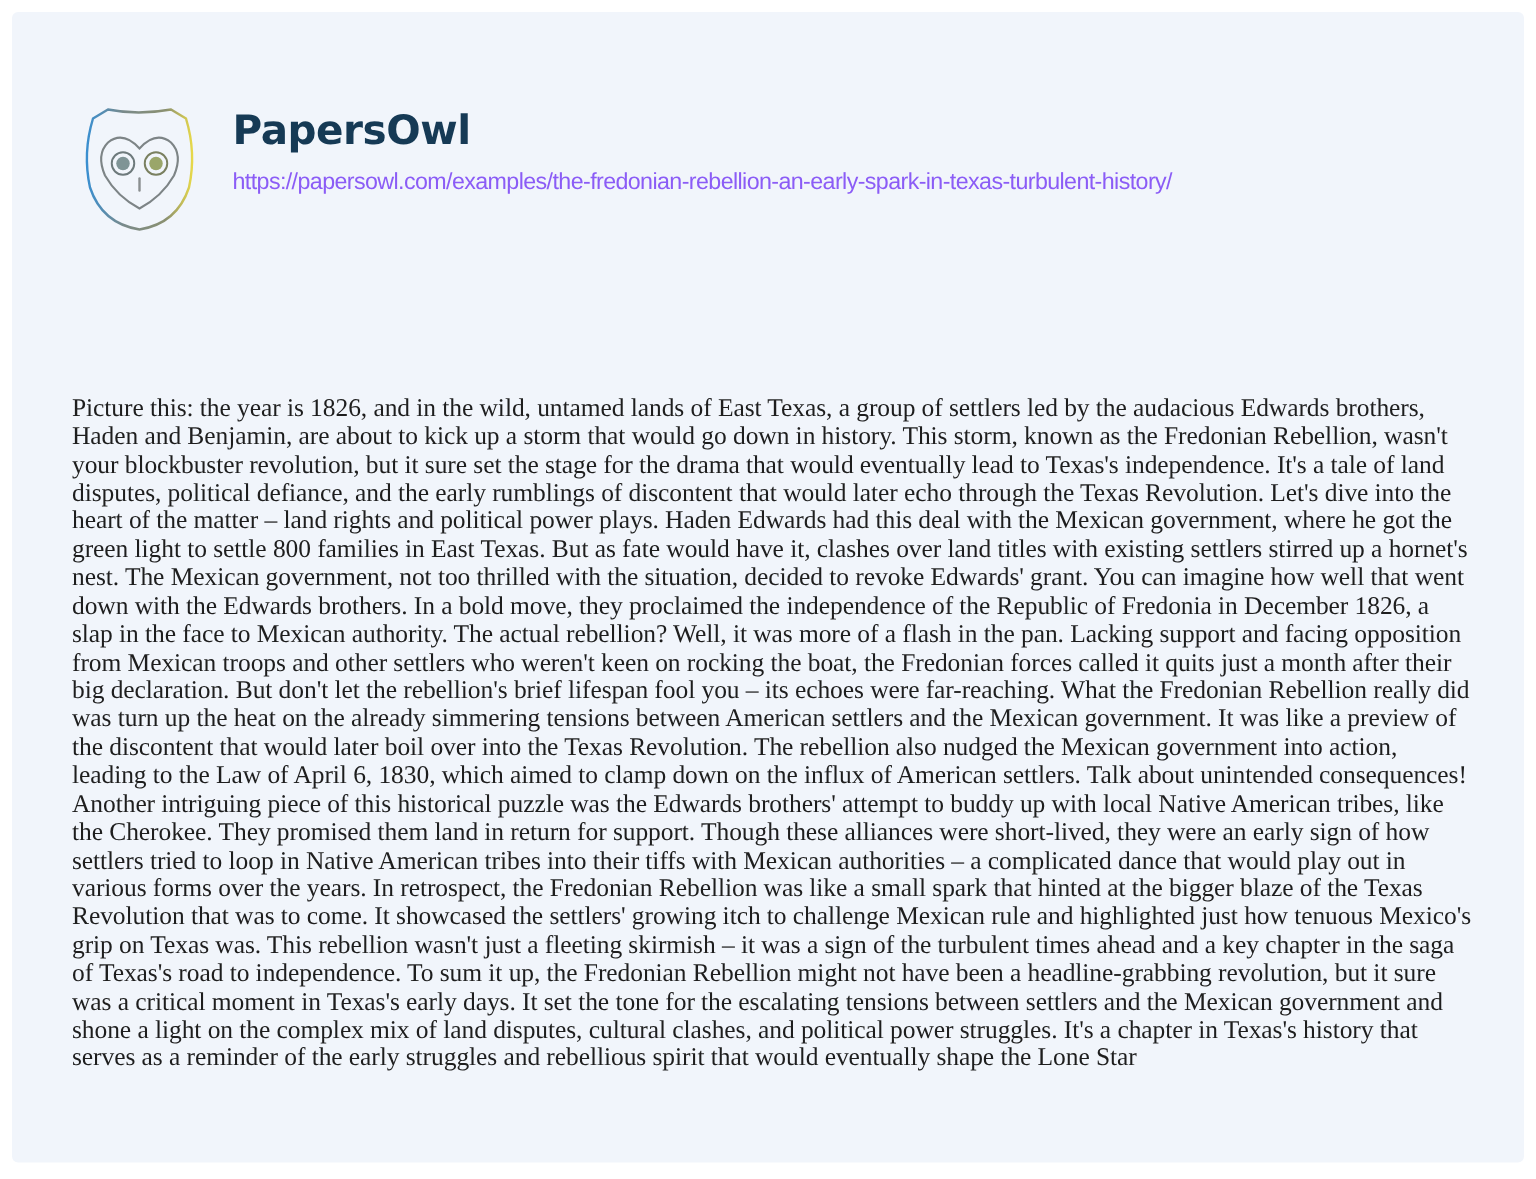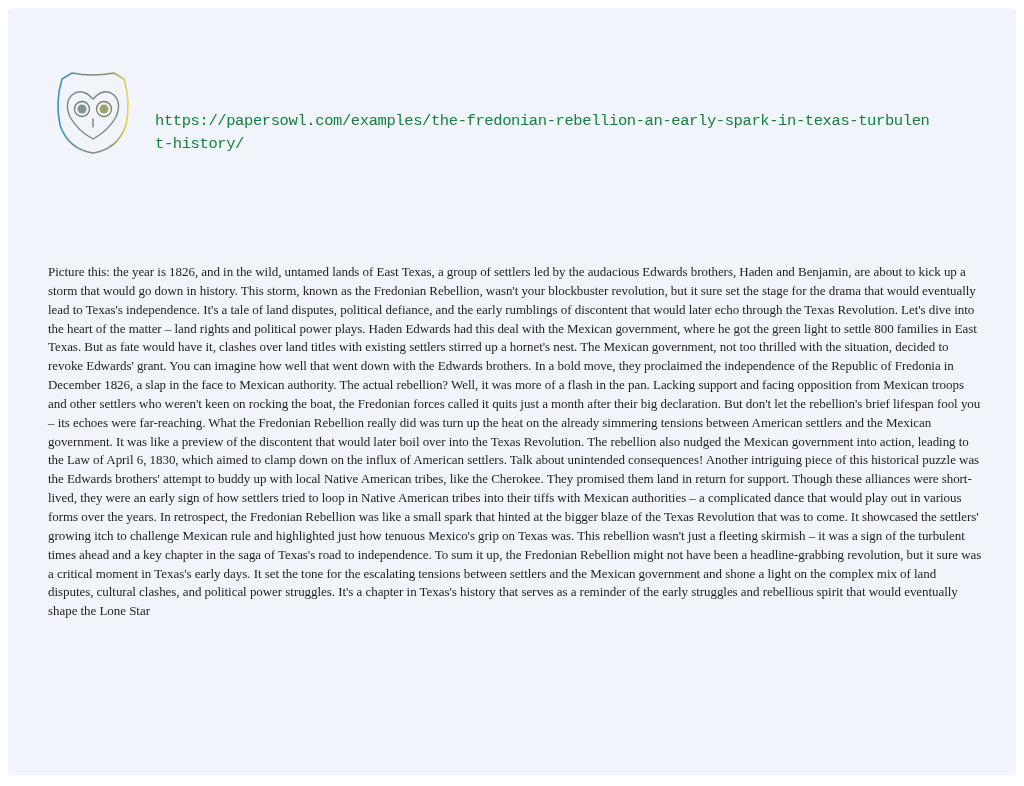--- a/index.html
+++ b/index.html
@@ -34,24 +34,24 @@
     font-weight: bold;
     font-size: 27px;
     color: #163a55;
     letter-spacing: -0.3px;
   }
   .url {
     position: absolute;
     left: 147px;
     top: 102px;
     width: 780px;
-    font-family: Liberation Mono, monospace;
+    font-family: Liberation Sans, sans-serif;
     font-size: 15.5px;
     line-height: 23px;
-    color: #15803d;
+    color: #8b5cf6;
     letter-spacing: -0.4px;
     word-break: break-all;
   }
   .title {
     position: absolute;
     left: 40px;
     top: 180px;
     width: 760px;
     font-family: "DejaVu Sans", sans-serif;
     font-size: 26px;
@@ -60,21 +60,21 @@
     margin: 0;
     font-weight: normal;
     letter-spacing: -0.3px;
   }
   .body-text {
     position: absolute;
     left: 40px;
     top: 255px;
     width: 936px;
     font-family: "Liberation Serif", serif;
-    font-size: 13px;
+    font-size: 17px;
     line-height: 18.85px;
     color: #1e1e1e;
     margin: 0;
     letter-spacing: -0.05px;
   }
 </style>
 </head>
 <body>
 
 <div class="card">
@@ -93,17 +93,18 @@
     <path d="M41 32 Q30 20 20 28 Q12 36 18 50 Q26 64 41 72 Q56 64 64 50 Q70 36 62 28 Q52 20 41 32 Z" fill="none" stroke="#7d8486" stroke-width="1.4"></path>
 
     <circle cx="30" cy="42" r="7.5" fill="none" stroke="#6e7a7c" stroke-width="1.3"></circle>
     <circle cx="30" cy="42" r="4.5" fill="#7f9496"></circle>
     <circle cx="52" cy="42" r="7.5" fill="none" stroke="#7a8060" stroke-width="1.3"></circle>
     <circle cx="52" cy="42" r="4.5" fill="#9aa66a"></circle>
 
     <path d="M41 52 L41 60" stroke="#8a8f90" stroke-width="1.6" stroke-linecap="round"></path>
   </svg>
 
+  <div class="brand">PapersOwl</div>
   <div class="url">https://papersowl.com/examples/the-fredonian-rebellion-an-early-spark-in-texas-turbulent-history/</div>
 
 
   <p class="body-text">Picture this: the year is 1826, and in the wild, untamed lands of East Texas, a group of settlers led by the audacious Edwards brothers, Haden and Benjamin, are about to kick up a storm that would go down in history. This storm, known as the Fredonian Rebellion, wasn't your blockbuster revolution, but it sure set the stage for the drama that would eventually lead to Texas's independence. It's a tale of land disputes, political defiance, and the early rumblings of discontent that would later echo through the Texas Revolution. Let's dive into the heart of the matter – land rights and political power plays. Haden Edwards had this deal with the Mexican government, where he got the green light to settle 800 families in East Texas. But as fate would have it, clashes over land titles with existing settlers stirred up a hornet's nest. The Mexican government, not too thrilled with the situation, decided to revoke Edwards' grant. You can imagine how well that went down with the Edwards brothers. In a bold move, they proclaimed the independence of the Republic of Fredonia in December 1826, a slap in the face to Mexican authority. The actual rebellion? Well, it was more of a flash in the pan. Lacking support and facing opposition from Mexican troops and other settlers who weren't keen on rocking the boat, the Fredonian forces called it quits just a month after their big declaration. But don't let the rebellion's brief lifespan fool you – its echoes were far-reaching. What the Fredonian Rebellion really did was turn up the heat on the already simmering tensions between American settlers and the Mexican government. It was like a preview of the discontent that would later boil over into the Texas Revolution. The rebellion also nudged the Mexican government into action, leading to the Law of April 6, 1830, which aimed to clamp down on the influx of American settlers. Talk about unintended consequences! Another intriguing piece of this historical puzzle was the Edwards brothers' attempt to buddy up with local Native American tribes, like the Cherokee. They promised them land in return for support. Though these alliances were short-lived, they were an early sign of how settlers tried to loop in Native American tribes into their tiffs with Mexican authorities – a complicated dance that would play out in various forms over the years. In retrospect, the Fredonian Rebellion was like a small spark that hinted at the bigger blaze of the Texas Revolution that was to come. It showcased the settlers' growing itch to challenge Mexican rule and highlighted just how tenuous Mexico's grip on Texas was. This rebellion wasn't just a fleeting skirmish – it was a sign of the turbulent times ahead and a key chapter in the saga of Texas's road to independence. To sum it up, the Fredonian Rebellion might not have been a headline-grabbing revolution, but it sure was a critical moment in Texas's early days. It set the tone for the escalating tensions between settlers and the Mexican government and shone a light on the complex mix of land disputes, cultural clashes, and political power struggles. It's a chapter in Texas's history that serves as a reminder of the early struggles and rebellious spirit that would eventually shape the Lone Star</p>
 </div>
 
 </body></html>

